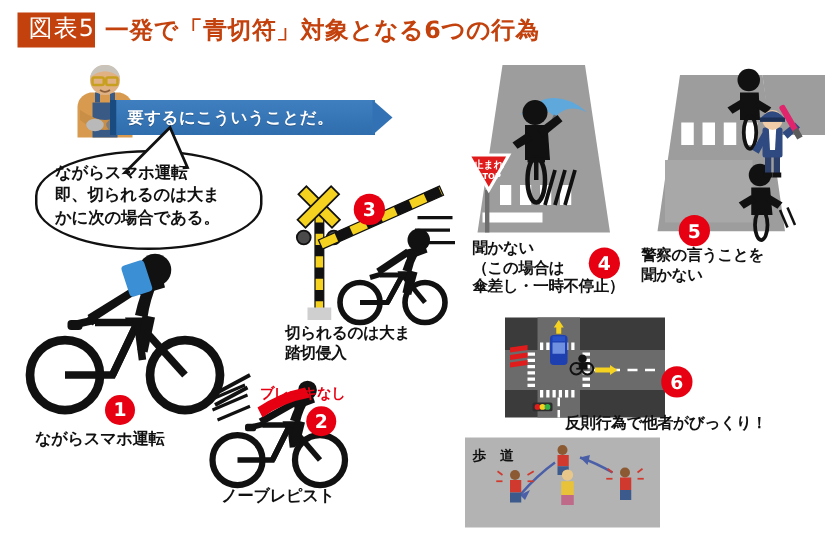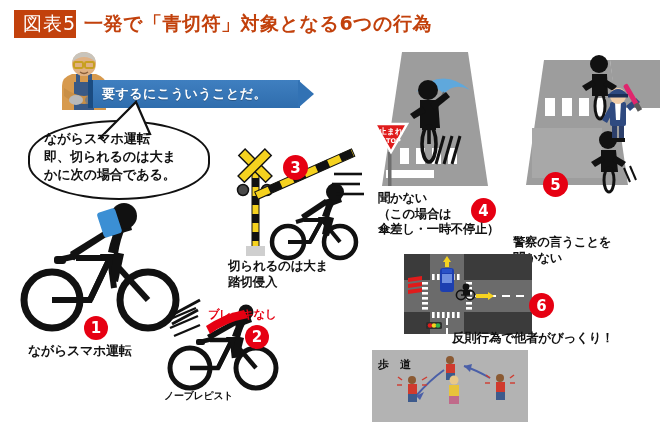--- a/index.html
+++ b/index.html
@@ -66,24 +66,24 @@
   .num.n1{left:84px;top:316px;width:24px;height:24px;font-size:15px;}
   .num.n2{left:245px;top:325px;width:24px;height:24px;font-size:15px;}
   .num.n3{left:283px;top:155px;width:25px;height:25px;font-size:15px;}
   .num.n4{left:471px;top:198px;width:25px;height:25px;font-size:15px;}
   .num.n5{left:543px;top:172px;width:25px;height:25px;font-size:15px;}
   .num.n6{left:529px;top:293px;width:25px;height:25px;font-size:15px;}
 
   
   .cap{font-weight:bold;color:#111;line-height:1.25;letter-spacing:-0.3px;}
   .cap1{left:28px;top:344px;font-size:13px;font-family:Liberation Mono, monospace;}
-  .cap2{left:164px;top:390px;font-size:10px;}
+  .cap2{left:177px;top:390px;font-size:13px;}
   .cap3{left:228px;top:258px;font-size:12.6px;}
   .cap4{left:378px;top:190px;font-size:12.4px;}
-  .cap5{left:513px;top:196px;font-size:12.4px;margin-top:38px;}
+  .cap5{left:513px;top:196px;font-size:12.4px;}
   .cap6{left:452px;top:330px;font-size:12.6px;}
   .redlabel{
     left:208px;top:307px;color:#e60012;font-weight:bold;font-size:11.5px;letter-spacing:-0.3px;
   }
 
   
   .panel4{left:372px;top:52px;width:146px;height:170px;}
   
   .panel5{left:512px;top:50px;width:148px;height:135px;}
   

